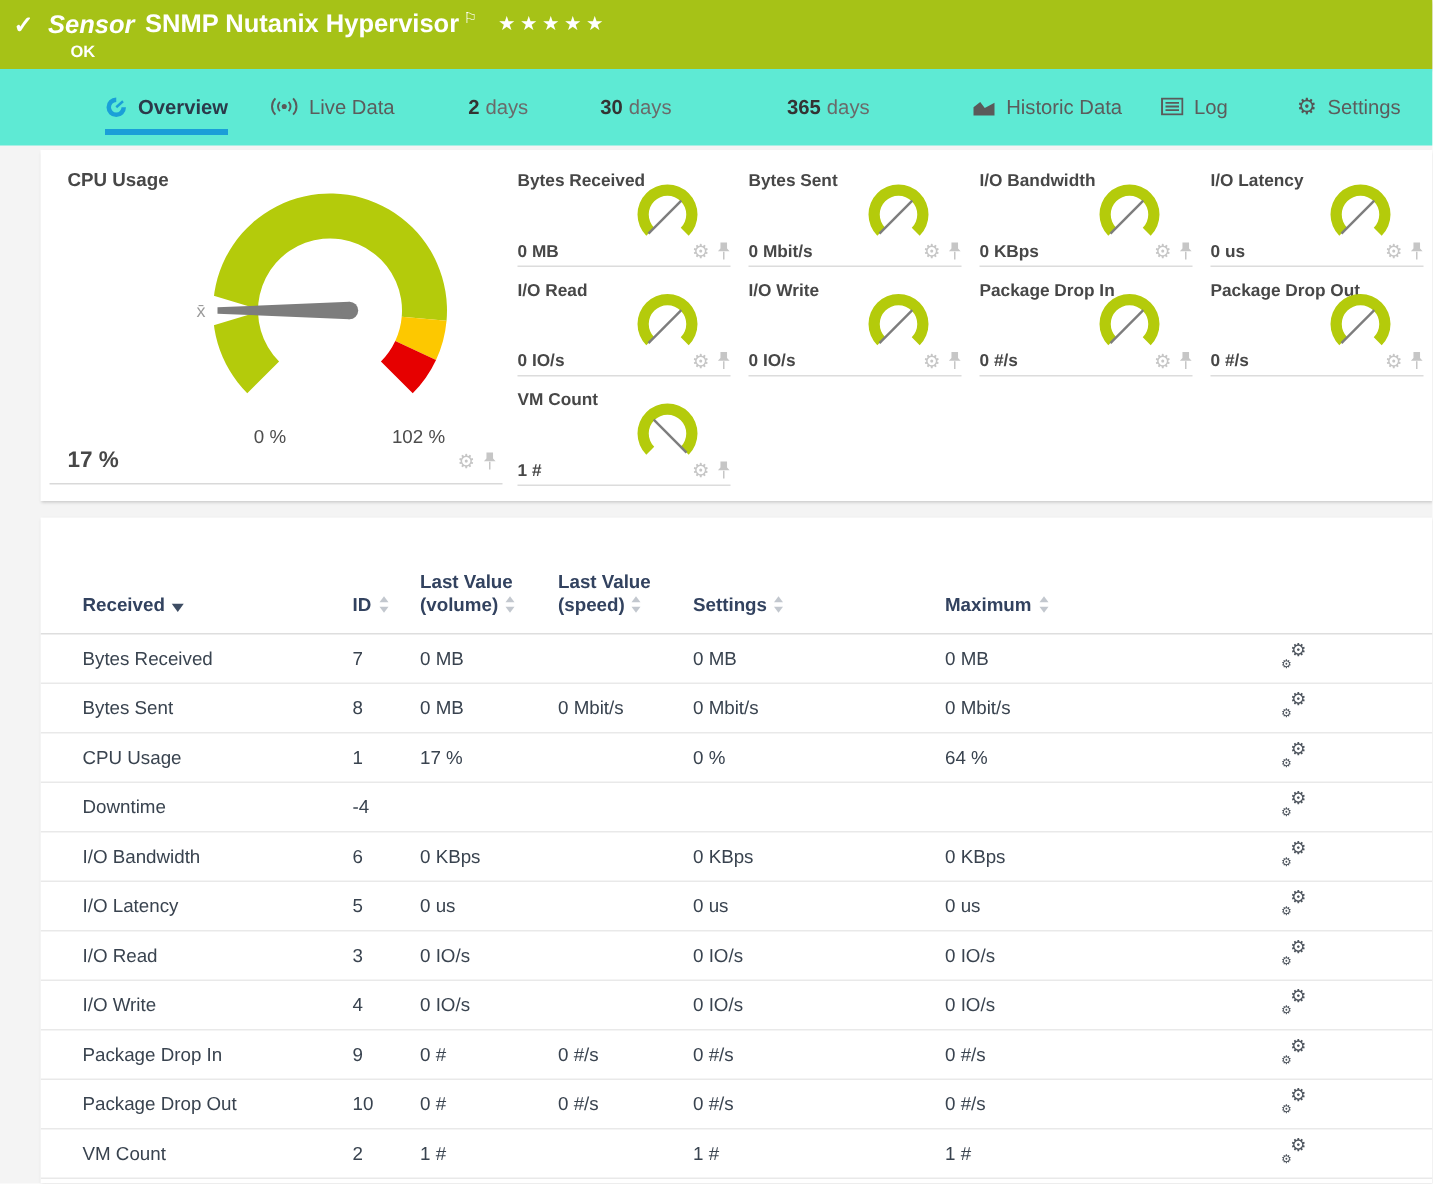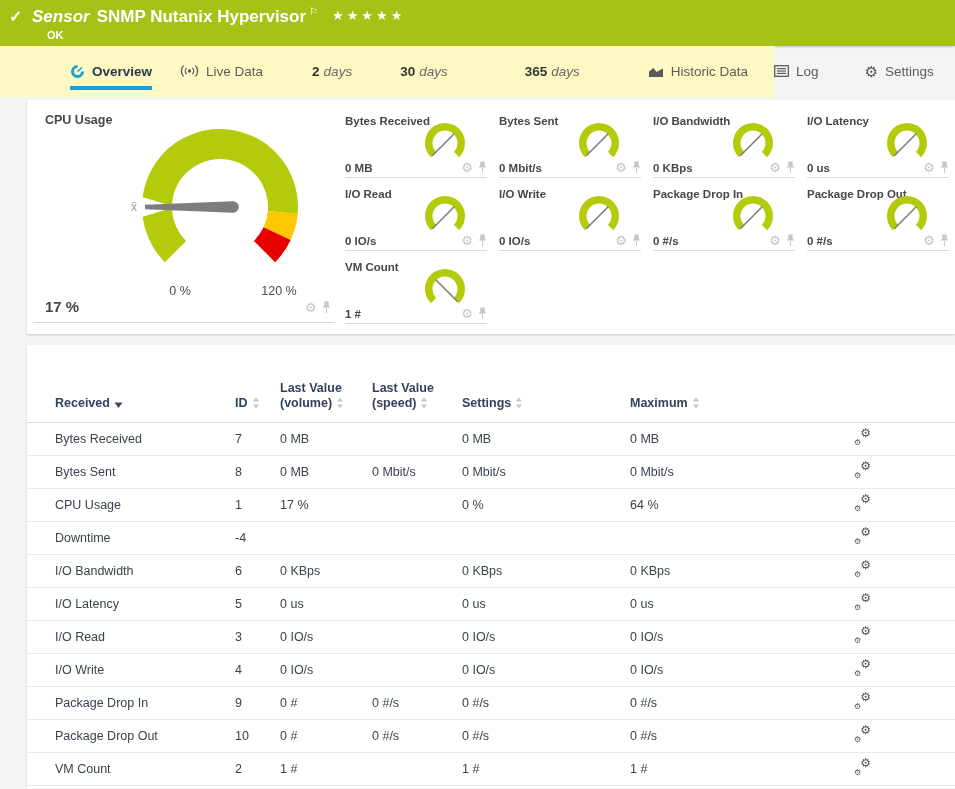--- a/index.html
+++ b/index.html
@@ -10,26 +10,26 @@
   .statusbar { position:absolute; left:0; top:0; width:955px; height:46px; box-shadow:0 1px 2px rgba(0,0,0,.2); }
   .statusbar .check { position:absolute; left:9px; top:7px; color:#fff; font-size:16px; font-weight:bold; }
   .statusbar .titlewrap { position:absolute; left:32px; top:6px; color:#fff; font-size:17px; white-space:nowrap; }
   .statusbar .sensor-word { font-style:italic; font-weight:700; margin-right:7px; }
   .statusbar .sensor-name { font-weight:bold; }
   .statusbar .flag { font-size:10px; vertical-align:super; margin-left:3px; font-weight:400; }
   .statusbar .stars { margin-left:14px; font-size:13px; letter-spacing:3px; vertical-align:2px; }
   .statusbar .status-ok { position:absolute; left:47px; top:29px; color:#fff; font-size:11px; font-weight:bold; }
 
   
-  .tabzone { position:absolute; left:0; top:46px; width:775px; height:51px; background:#fef9c3; }
+  .tabzone { position:absolute; left:0; top:46px; width:955px; height:51px; background:#5eead4; }
   .tabs { position:absolute; left:70px; top:16px; display:flex; align-items:flex-end; }
   .tab { display:inline-flex; align-items:center; gap:7px; font-size:13.5px; color:#5c5c5c; height:28px;
          padding-bottom:6px; border-bottom:4px solid transparent; cursor:pointer; white-space:nowrap; }
   .tab .num { font-weight:bold; color:#333; margin-right:4px; }
-  .tab .word { color:#6a6a6a;font-style:italic; }
+  .tab .word { color:#6a6a6a; }
   .tab.active { border-bottom-color:#1a9fd8; }
   .tab.active .lbl { color:#2b3a4a; font-weight:bold; }
   .tab:nth-child(1){ margin-right:28px; } .tab:nth-child(2){ margin-right:49px;text-align:center; }
   .tab:nth-child(3){ margin-right:48px; } .tab:nth-child(4){ margin-right:77px; }
   .tab:nth-child(5){ margin-right:68px; } .tab:nth-child(6){ margin-right:26px; }
   .tab:nth-child(7){ margin-right:46px; }
   .tab svg { display:block; }
   .tab .gear-glyph { font-size:15px; color:#555; line-height:1; }
 
   
@@ -139,21 +139,21 @@
 <svg width="180" height="180" viewBox="0 0 180 180">
   <path d="M34.846,145.154 A78,78 0 1 1 167.703,96.798 L137.817,94.184 A48,48 0 1 0 56.059,123.941 Z" fill="#b4cb0b"></path>
   <path d="M167.703,96.798 A78,78 0 0 1 160.692,122.964 L133.503,110.286 A48,48 0 0 0 137.817,94.184 Z" fill="#fdc800"></path>
   <path d="M160.692,122.964 A78,78 0 0 1 145.154,145.154 L123.941,123.941 A48,48 0 0 0 133.503,110.286 Z" fill="#e60000"></path>
   <polygon points="12,80 45,90 12,100" fill="#ffffff"></polygon>
   <polygon points="15,87.8 103,84.2 103,95.8 15,92.2" fill="#7d7d7d"></polygon>
   <circle cx="103" cy="90" r="5.8" fill="#7d7d7d"></circle>
   <text x="1" y="94" font-size="12" fill="#9b9b9b">x̄</text>
 </svg></div>
   <div class="g-min">0 %</div>
-  <div class="g-max">120 %</div>
+  <div class="g-max">102 %</div>
   <div class="g-value">17 %</div>
   <div class="cpu-icons card-icons">
       <span class="gear-sm">⚙</span>
       <svg width="9" height="13" viewBox="0 0 9 13">
   <path d="M2.3,0.6 h4.4 v4 l1.7,1.9 h-7.8 l1.7,-1.9 z" fill="#c6c6c6"></path>
   <rect x="4" y="6.8" width="1" height="5.2" fill="#c6c6c6"></rect>
       </svg>
     </div>
   <div class="cpu-divider"></div>
   <div id="small-cards">

